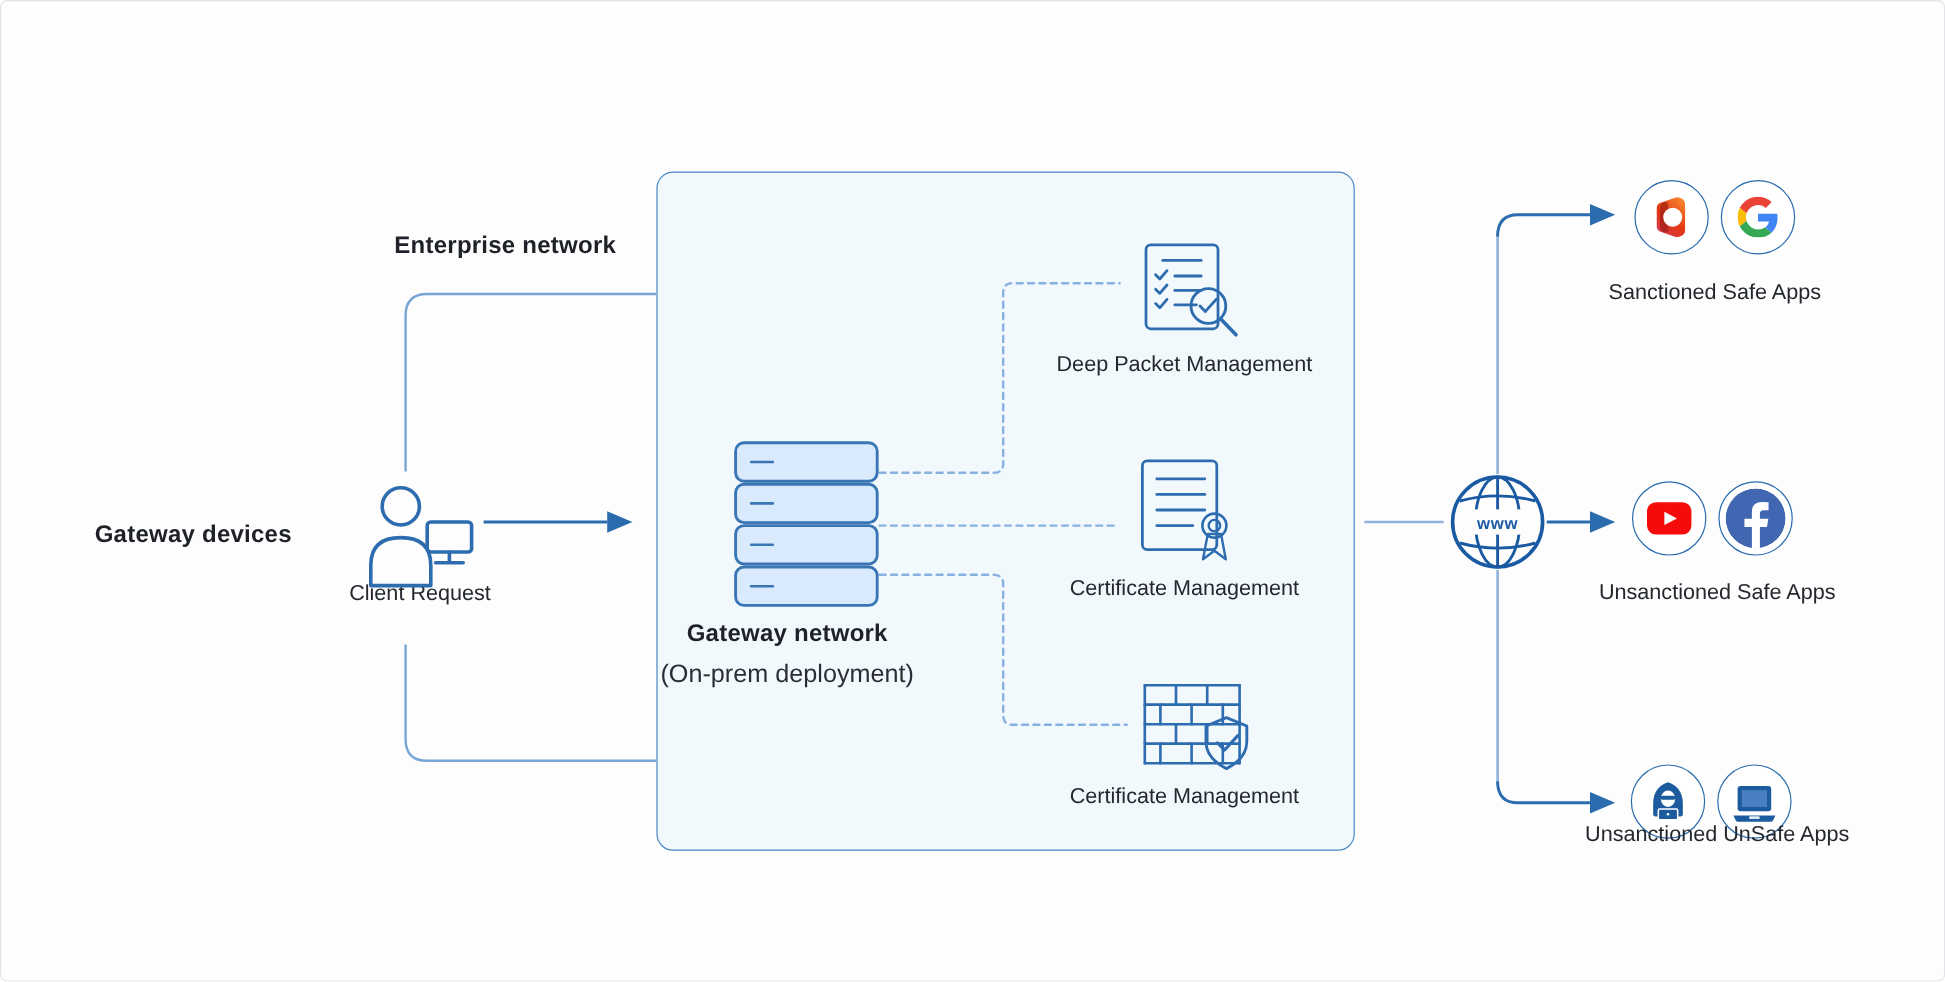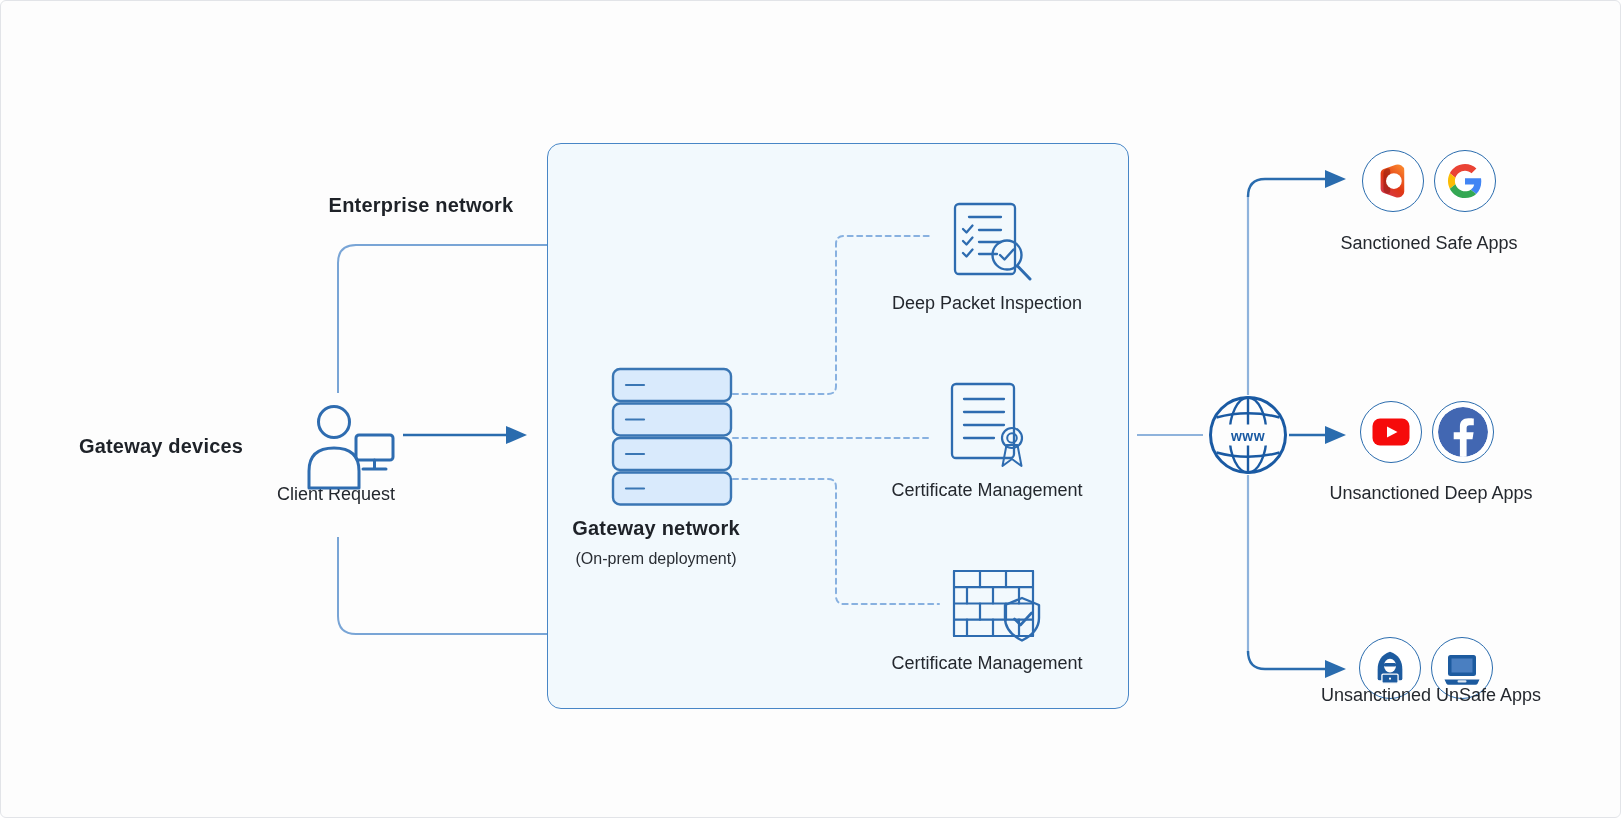--- a/index.html
+++ b/index.html
@@ -27,21 +27,21 @@
     border-radius:6px;
     box-sizing:border-box;
     overflow:hidden;
     font-family:"Liberation Sans",sans-serif;
     color:var(--c-text);
   }
   .abs{position:absolute;}
   .txt{position:absolute;white-space:nowrap;transform:translateX(-50%);color:var(--c-text);}
   .t-bold{font-weight:bold;font-size:20px;letter-spacing:.2px;text-align:right;}
   .t-reg{font-size:18px;color:#24282e;}
-  .t-sub{font-size:16px;color:#2a2e34;}
+  .t-sub{font-size:21px;color:#2a2e34;}
   .gateway-box{
     position:absolute;left:546px;top:142px;width:582px;height:566px;
     background:var(--c-box_fill);
     border:1.5px solid var(--c-box_border);
     border-radius:14px;box-sizing:border-box;
   }
   .app-circle{
     position:absolute;width:62px;height:62px;border-radius:50%;
     border:1.6px solid var(--c-accent);background:#fff;box-sizing:border-box;
     display:flex;align-items:center;justify-content:center;
@@ -92,21 +92,21 @@
     </g>
     <g>
       <path class="ln" d="M1247 474 V653"></path>
       <path class="lnd" d="M1247 650 Q1247 668 1264 668 H1324"></path>
       <polygon class="ahead" points="1345,668 1324,659 1324,677"></polygon>
     </g>
   </svg>
 
   <div class="txt t-bold" style="left:160px;top:434px">Gateway devices</div>
   <div class="txt t-bold" style="left:420px;top:193px">Enterprise network</div>
-  <div class="txt t-reg" style="left:335px;top:483px">Client Request</div>
+  <div class="txt t-reg" style="left:349px;top:483px">Client Request</div>
 
   <svg class="abs" style="left:288px;top:396px" width="112" height="95" viewBox="0 0 112 95">
     <circle class="ic" cx="45" cy="25" r="15.5" stroke-width="3"></circle>
     <path class="ic" d="M20 91 L20 74 Q20 51 45 51 Q70 51 70 74 L70 91 Z" stroke-width="3"></path>
     <rect x="67" y="38" width="37" height="25" rx="3" fill="#fdfdfd" class="ic" stroke-width="3"></rect>
     <path class="ic" d="M85.5 63 V71 M74 72 H97" stroke-width="3"></path>
   </svg>
 
   <svg class="abs" style="left:610px;top:366px" width="122" height="142" viewBox="0 0 122 142">
     <g stroke="#3a76b4" stroke-width="2.4" fill="var(--c-server_fill)">
@@ -134,21 +134,21 @@
         <path d="M30 31 H52"></path>
       <path d="M14 42 l3.5 3.5 l6 -7"></path>
         <path d="M30 43 H52"></path>
       <path d="M14 54 l3.5 3.5 l6 -7"></path>
         <path d="M30 55 H48"></path>
     </g>
     <circle class="ic" cx="58" cy="56" r="14.5" fill="#fdfdfd" stroke-width="2.4"></circle>
     <path class="ic" d="M51 56 l4.5 4.5 l9 -10" stroke-width="2.4"></path>
     <path class="ic" d="M68.5 67 L81 80" stroke-width="3"></path>
   </svg>
-  <div class="txt t-reg" style="left:986px;top:292px">Deep Packet Inspection</div>
+  <div class="txt t-reg" style="left:986px;top:292px">Deep Packet Management</div>
 
   <svg class="abs" style="left:946px;top:378px" width="78" height="102" viewBox="0 0 78 102">
     <rect class="ic" x="5" y="5" width="62" height="74" rx="4" stroke-width="2.3"></rect>
     <g class="ic" stroke-width="2.3">
       <path d="M17 20 H57"></path>
         <path d="M17 33 H57"></path>
       <path d="M17 46 H57"></path>
         <path d="M17 59 H47"></path>
     </g>
     <path class="ic" d="M59.5 66 L55.5 87 L65 80 L74.5 87 L70.5 66 Z" fill="#fdfdfd" stroke-width="2"></path>
@@ -219,21 +219,21 @@
           <clipPath id="fbclip">
             <circle cx="26" cy="26" r="25"></circle>
           </clipPath>
         </defs>
       <g clip-path="url(#fbclip)">
         <circle cx="26" cy="26" r="25" fill="var(--c-facebook_blue)"></circle>
         <path fill="#fff" d="M29.6 51.5 V33.2 h5.9 l1.1-7 h-7 v-4 c0-2 .8-3 3.1-3 h4.1 V12.6 c-1-.1-3.1-.3-5.5-.3-5.4 0-8.4 2.9-8.4 8.4 v5.5 h-6.2 v7 h6.2 V51.5 Z"></path>
       </g>
     </svg>
   </div>
-  <div class="txt t-reg" style="left:1430px;top:482px">Unsanctioned Deep Apps</div>
+  <div class="txt t-reg" style="left:1430px;top:482px">Unsanctioned Safe Apps</div>
 
   <div class="app-circle" style="left:1358px;top:636px">
     <svg width="38" height="38" viewBox="0 0 40 40">
       <path d="M20 3 C10.5 6 7 13.5 7 21.5 L7 31 Q7 33 9 33 H31 Q33 33 33 31 L33 21.5 C33 13.5 29.5 6 20 3 Z" fill="var(--c-icon_navy)"></path>
       <ellipse cx="20" cy="17.5" rx="6.3" ry="7.2" fill="#fff"></ellipse>
       <rect x="13.5" y="14.8" width="13" height="3.6" rx="1.6" fill="var(--c-icon_navy)"></rect>
       <rect x="11.5" y="26.5" width="17" height="9.5" rx="1.2" fill="var(--c-icon_navy)" stroke="#fff" stroke-width="1.4"></rect>
       <circle cx="20" cy="31.2" r="1.1" fill="#fff"></circle>
     </svg>
   </div>

